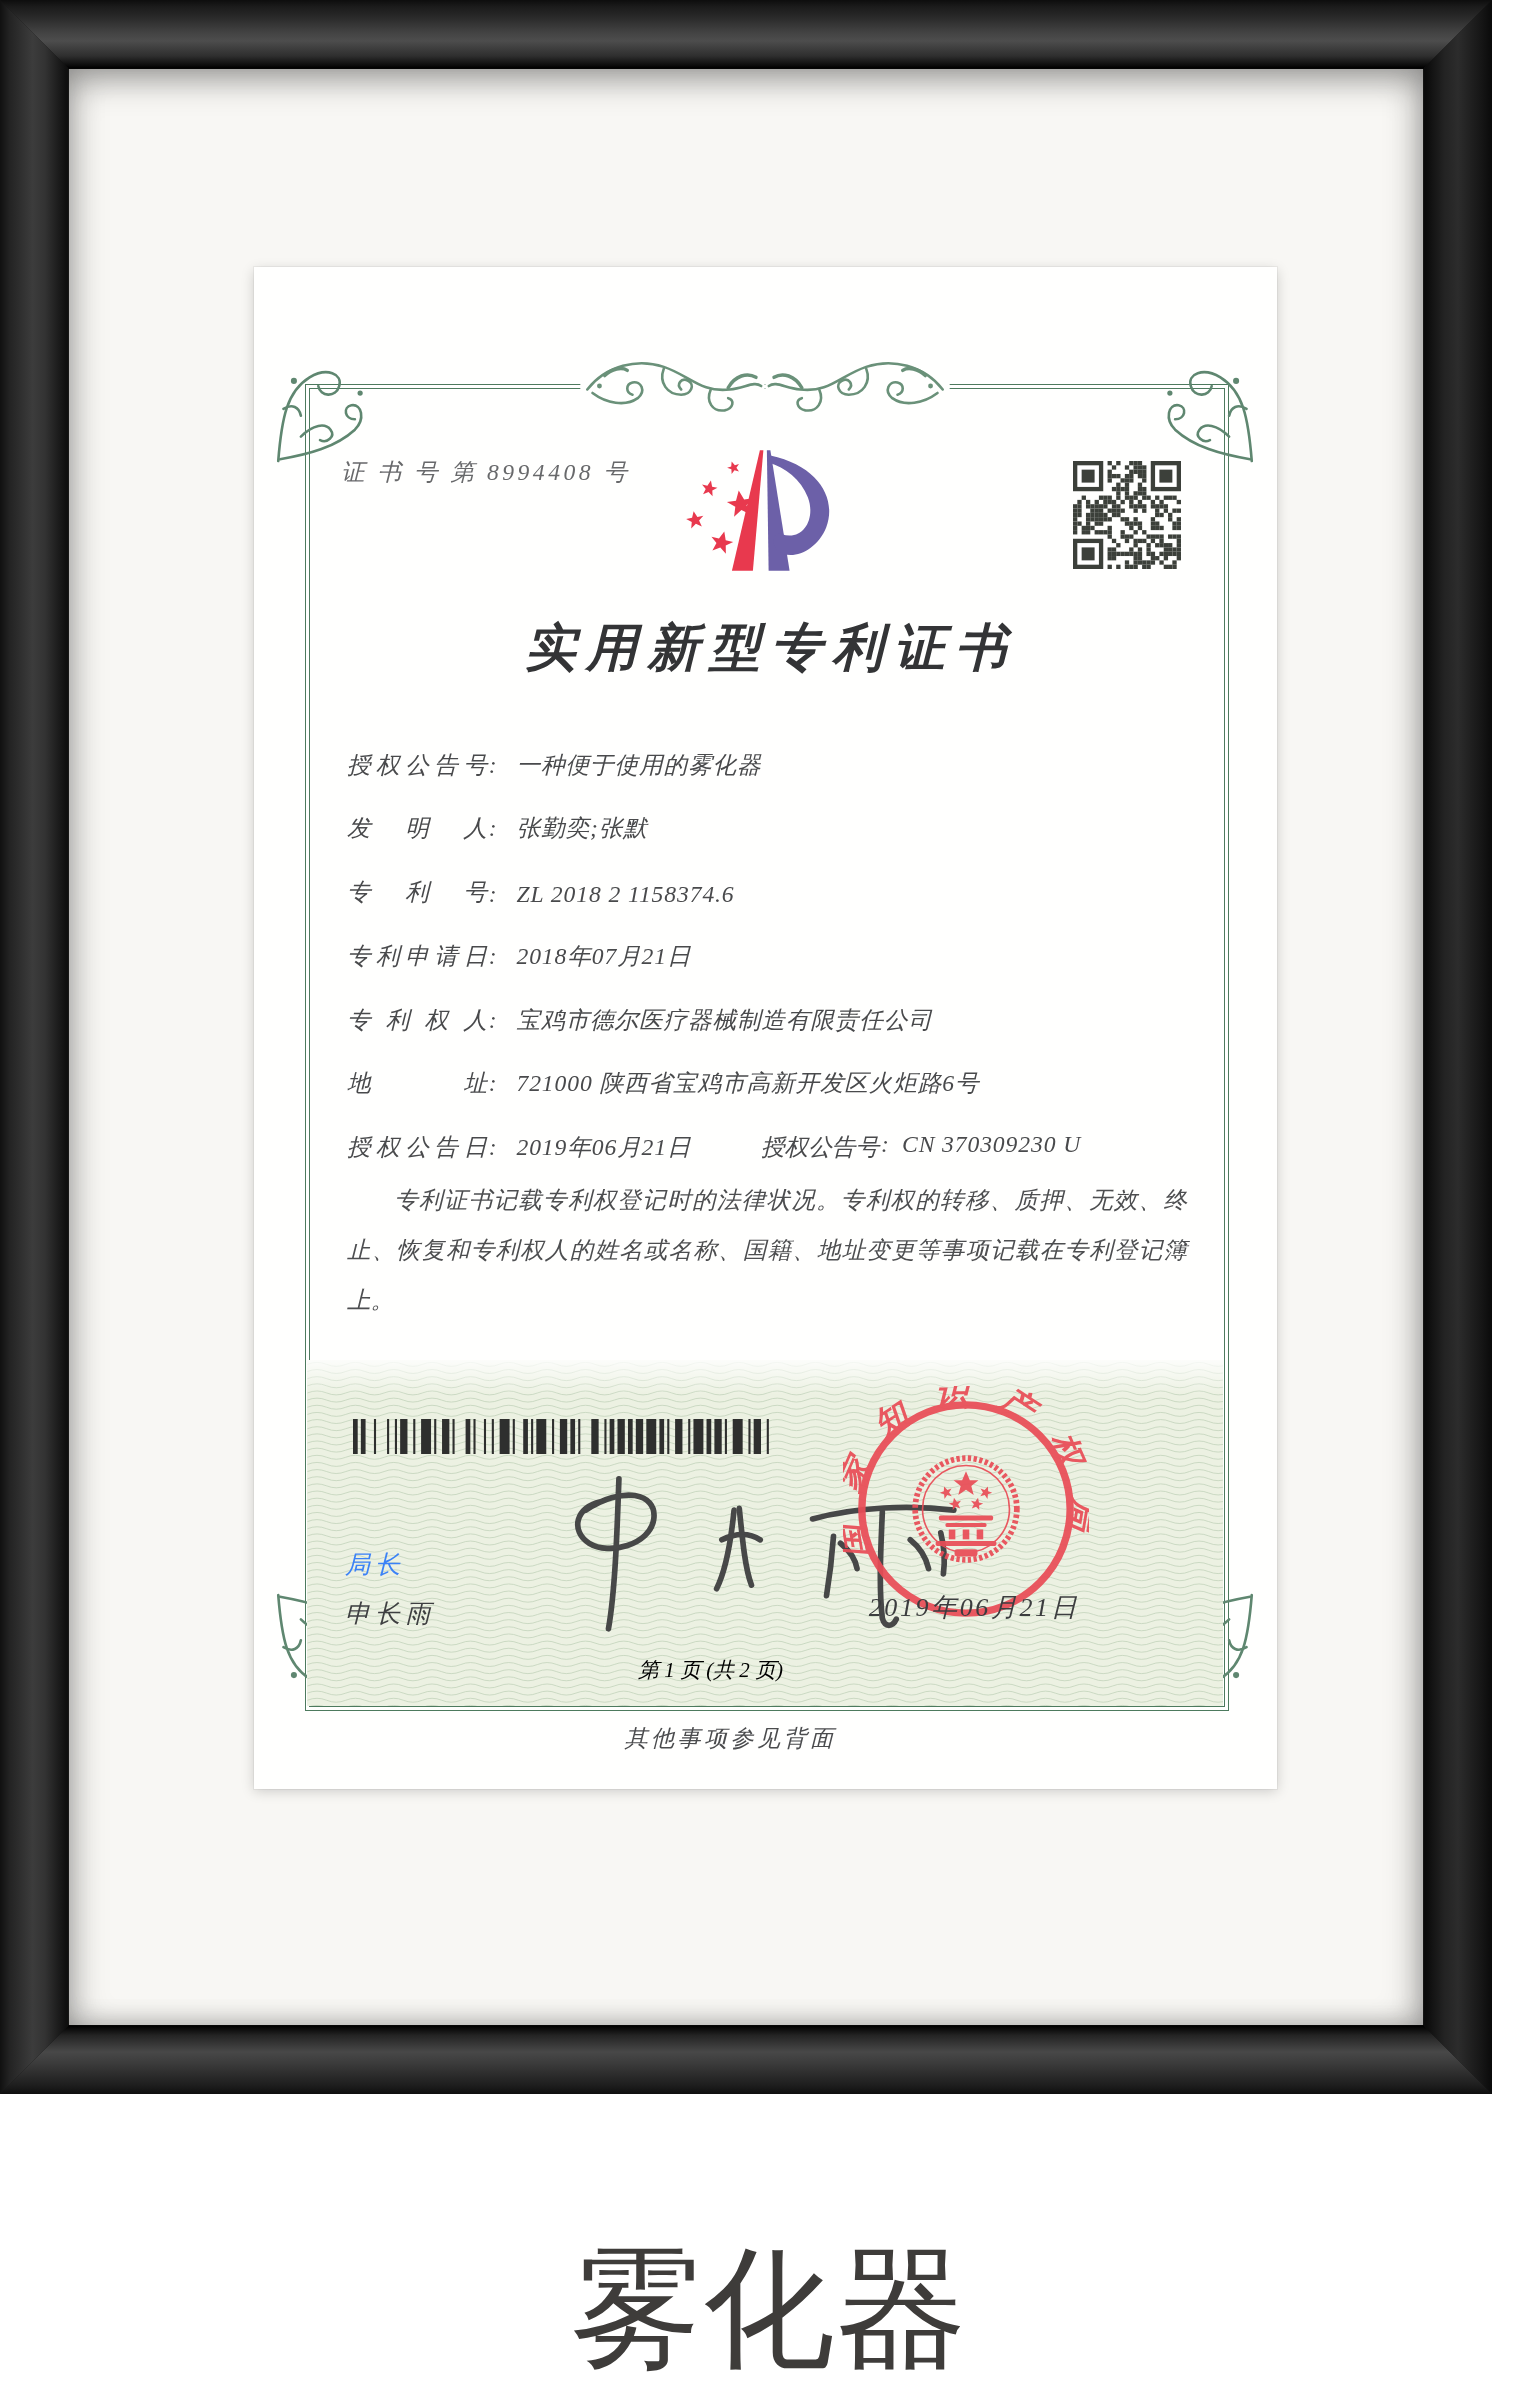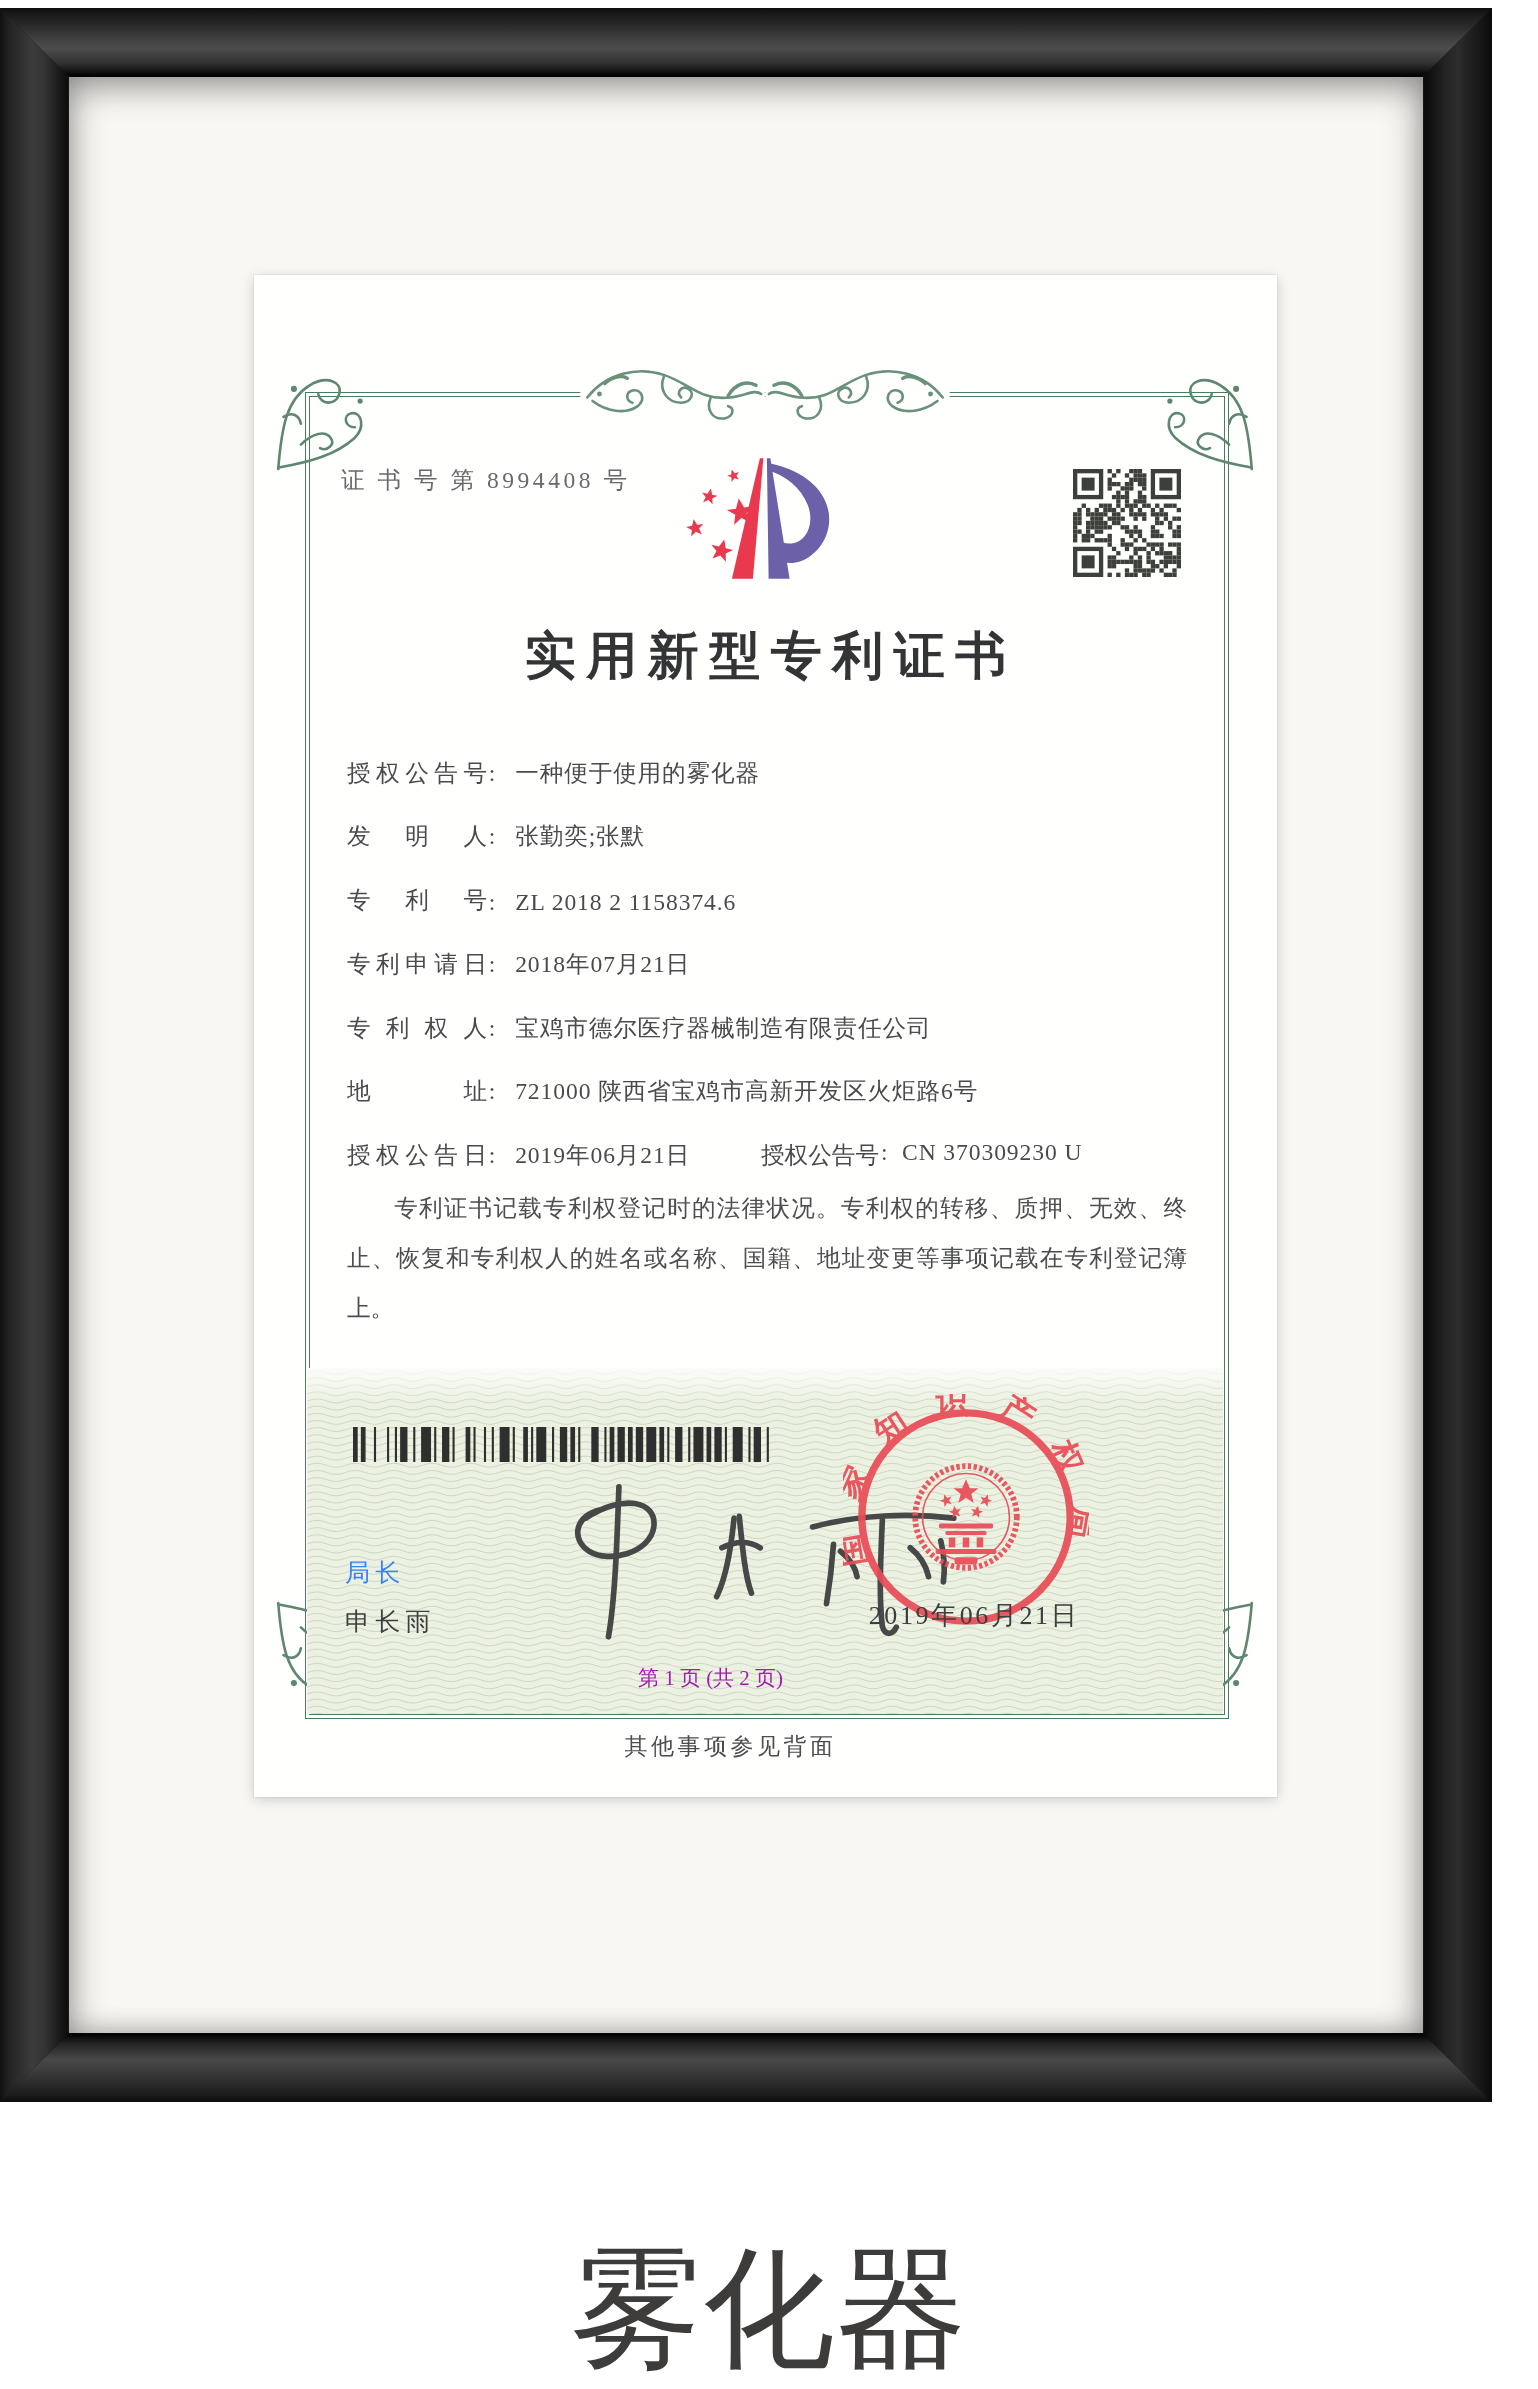--- a/index.html
+++ b/index.html
@@ -1,21 +1,21 @@
 <!DOCTYPE html>
 <html style="font-size:14px"><head>
 <meta charset="utf-8">
 <style>
   html,body{margin:0;padding:0;}
   body{width:1539px;height:2389px;background:#ffffff;overflow:hidden;
        font-family:"Liberation Serif","DejaVu Serif",serif;}
   .scene{position:relative;width:1539px;height:2389px;}
 
   
-  .frame-unit{position:absolute;left:0;top:8px;width:1492px;height:2094px;background:#111;}
+  .frame-unit{position:absolute;left:0;top:0;width:1492px;height:2094px;background:#111;font-style:italic;}
   .f-strip{position:absolute;pointer-events:none;}
   .f-top{left:0;top:0;width:100%;height:68px;
     background:linear-gradient(180deg,#0d0d0d 0%,#1b1b1b 10%,#2a2a2a 26%,#434343 48%,#4d4d4d 60%,#2f2f2f 82%,#0c0c0c 96%,#000 100%);
     clip-path:polygon(0 0,100% 0,calc(100% - 68px) 100%,68px 100%);}
   .f-bottom{left:0;bottom:0;width:100%;height:68px;
     background:linear-gradient(0deg,#0e0e0e 0%,#1d1d1d 12%,#3b3b3b 45%,#484848 62%,#242424 86%,#000 100%);
     clip-path:polygon(68px 0,calc(100% - 68px) 0,100% 100%,0 100%);}
   .f-left{left:0;top:0;width:68px;height:100%;
     background:linear-gradient(90deg,#101010 0%,#232323 14%,#3c3c3c 48%,#333 66%,#0f0f0f 97%);
     clip-path:polygon(0 0,100% 68px,100% calc(100% - 68px),0 100%);}
@@ -62,21 +62,21 @@
   .signer-title{position:absolute;left:91px;top:1281px;font-size:25px;color:#3b82f6;
     font-family:"Liberation Sans","DejaVu Sans",sans-serif;letter-spacing:5.2px;}
   .signer-name{position:absolute;left:91px;top:1330px;font-size:25px;color:#3e3f41;
     font-family:"Liberation Sans","DejaVu Sans",sans-serif;letter-spacing:5.2px;}
   .signature{position:absolute;left:262px;top:1189px;width:471px;height:179px;}
 
   .seal{position:absolute;left:589px;top:1119px;width:246px;height:246px;opacity:.93;}
   .seal-date{position:absolute;left:602px;top:1323px;width:236px;text-align:center;
     font-size:26px;color:#3c3d3f;letter-spacing:2.6px;}
 
-  .page-no{position:absolute;left:282px;top:1389px;width:349px;text-align:center;font-size:21px;color:#a21caf;}
+  .page-no{position:absolute;left:282px;top:1389px;width:349px;text-align:center;font-size:21px;color:#000000;}
   .back-note{position:absolute;left:302px;top:1456px;width:349px;text-align:center;
     font-size:23px;color:#4b4c4e;letter-spacing:3.5px;}
 
   .ornament{position:absolute;width:115px;height:115px;}
   .orn-tl{left:19px;top:86px;}
   .orn-tr{left:888px;top:86px;transform:scaleX(-1);}
   .orn-bl{left:19px;top:1321px;transform:scaleY(-1);}
   .orn-br{left:888px;top:1321px;transform:scale(-1,-1);}
   .dragon{position:absolute;top:79px;width:185px;height:80px;}
   .drag-l{left:326px;}

